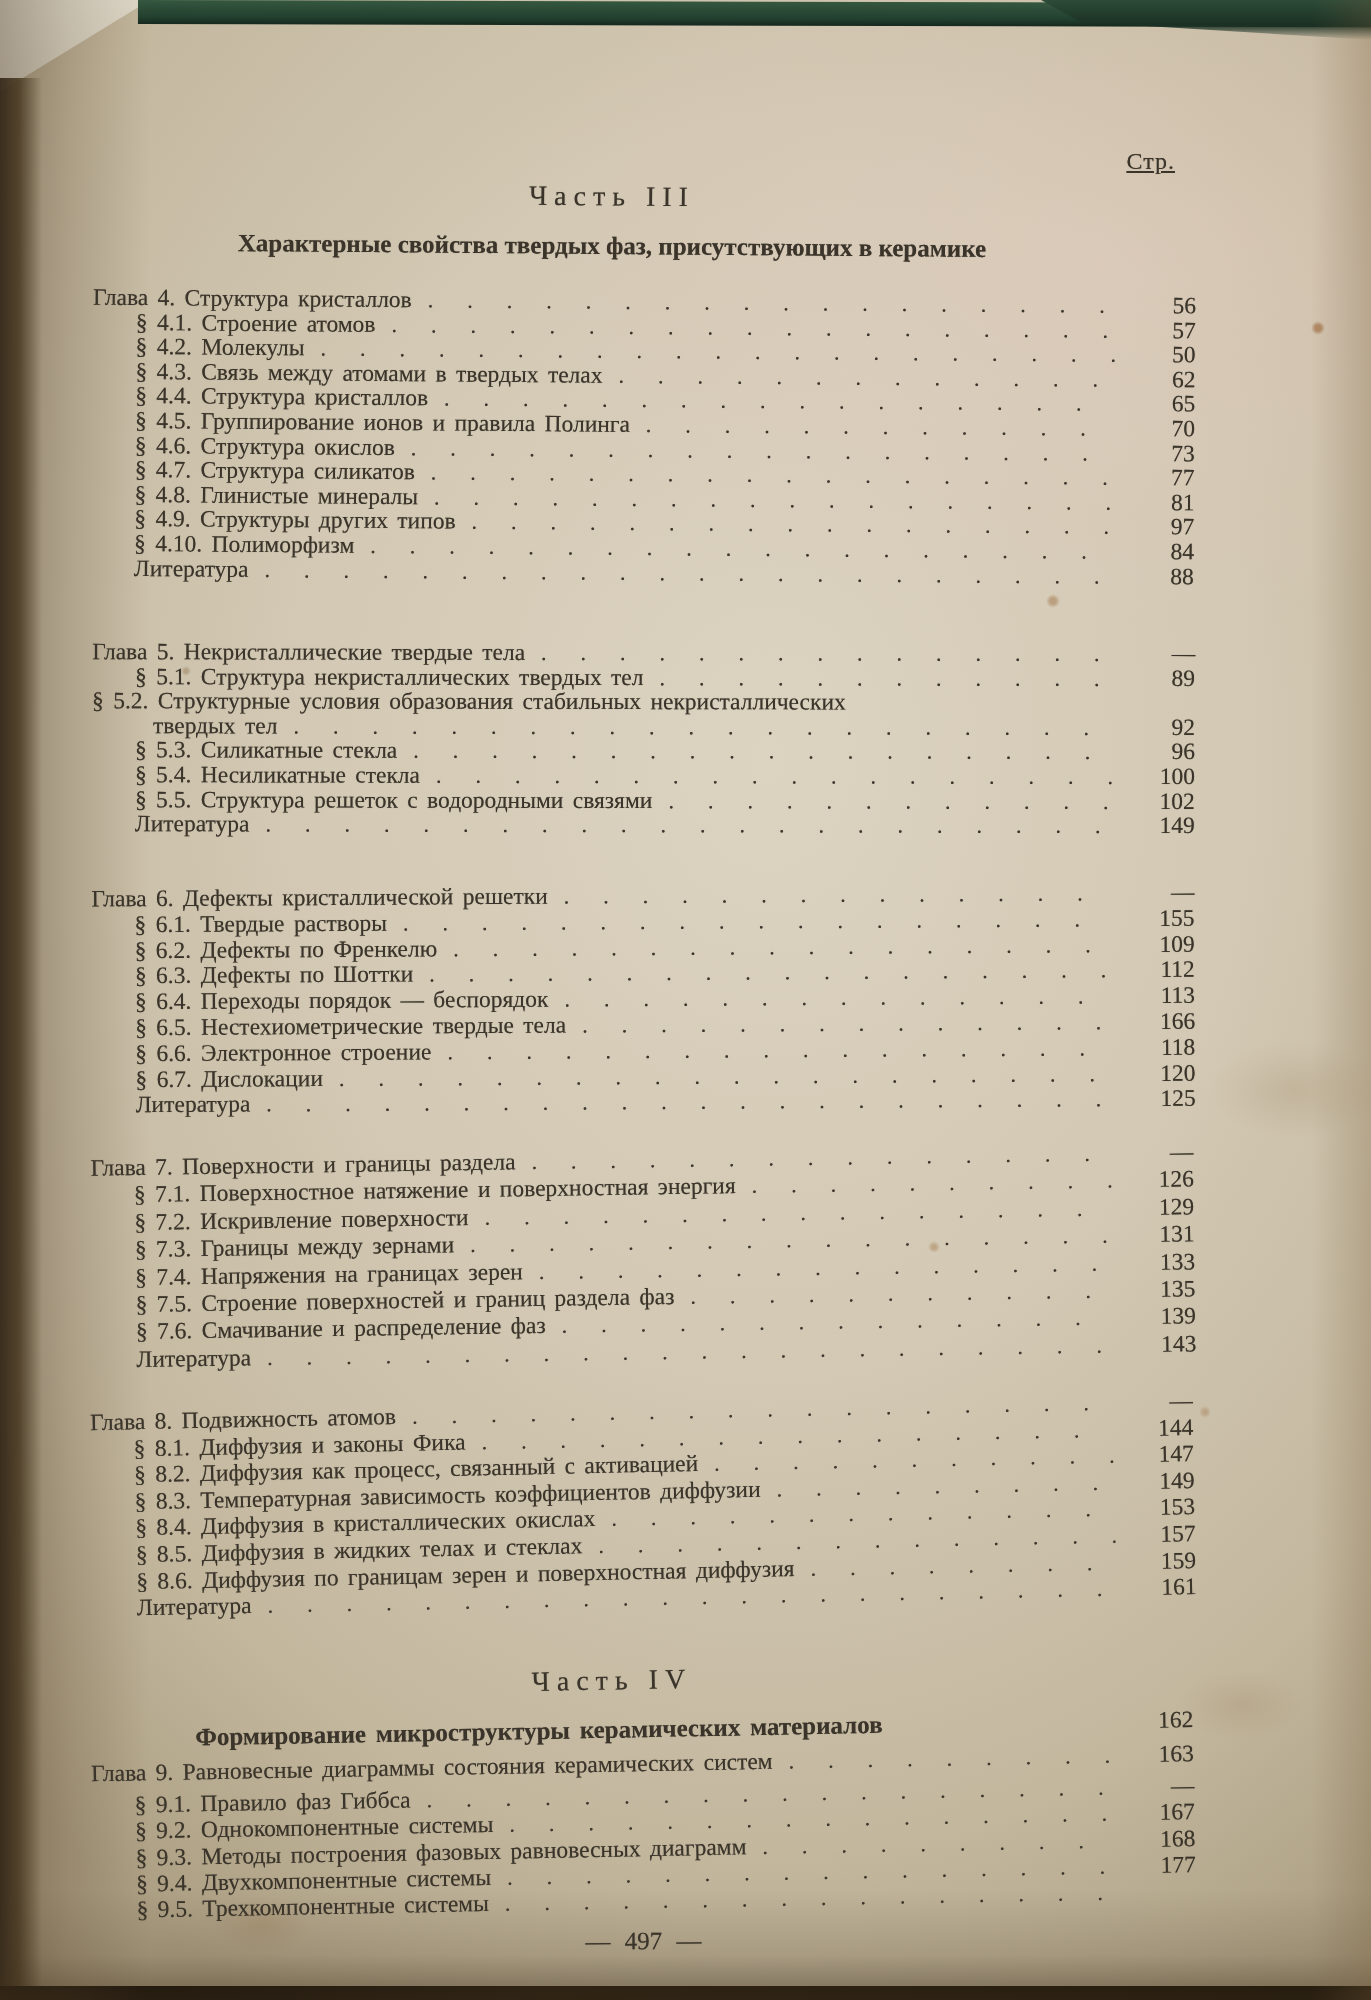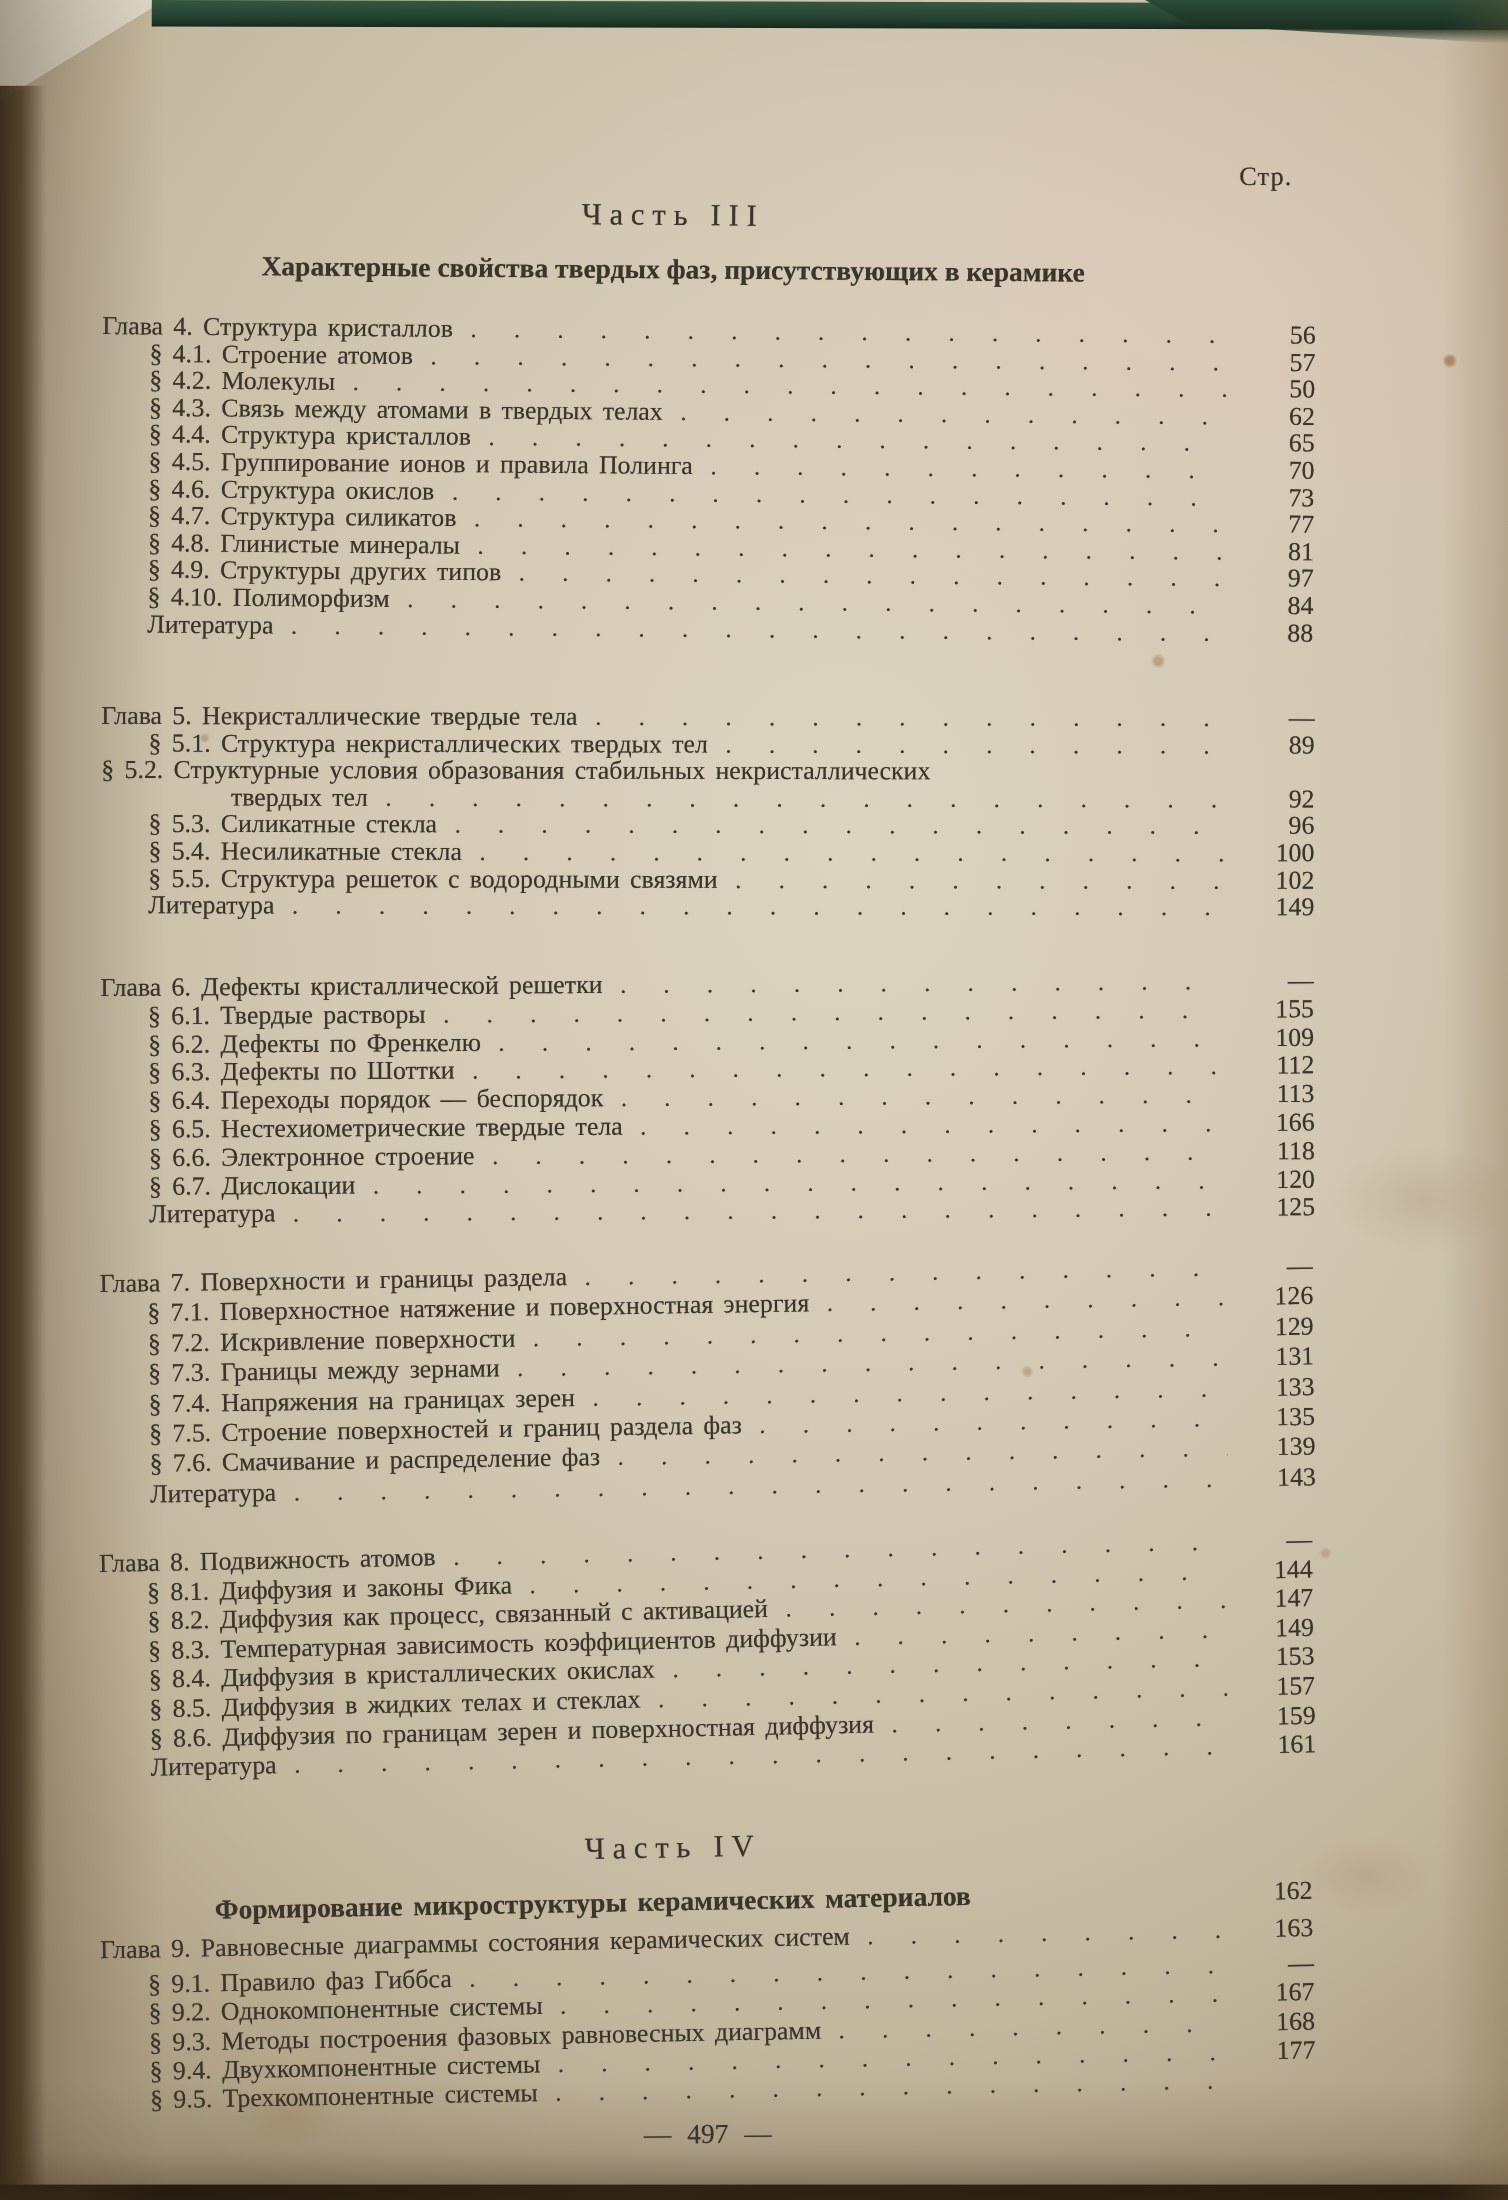--- a/index.html
+++ b/index.html
@@ -66,21 +66,21 @@
     clip-path:polygon(0 0,150px 0,0 92px);
   }
   .bottom-band{
     position:absolute;left:0;right:0;bottom:0;height:14px;
     background:linear-gradient(to right,#0e0a06,#241c11 40%,#181209);
   }
 
   
   .printed{position:absolute;inset:0;color:var(--ink);text-shadow:0 0 .7px rgba(59,52,40,.6);}
   .col-header{
-    position:absolute;top:148px;right:196px;font-size:24px;letter-spacing:1px;
+    position:absolute;top:148px;right:196px;font-size:24px;letter-spacing:1px;text-decoration:underline;
   }
   .part-head{
     position:absolute;left:92px;width:1040px;text-align:center;
     transform:rotate(.5deg);transform-origin:left center;
   }
   .part-head .part-name{font-size:28px;letter-spacing:7px;}
   .part-head-3{top:176px;}
   .part-sub3{
     position:absolute;top:228px;left:92px;width:1040px;text-align:center;
     font-weight:bold;font-size:25px;transform:rotate(.45deg);transform-origin:left center;
@@ -102,21 +102,21 @@
   .b9 .entry{height:26.4px;}
 
   .entry{
     display:flex;align-items:baseline;
     padding-left:92px;padding-right:176px;
     font-size:23.5px;word-spacing:3.5px;white-space:nowrap;
   }
   .entry .label{white-space:nowrap;}
   .t-section .label{margin-left:43px;}
   .t-lit .label{margin-left:43px;}
-  .t-cont .label{margin-left:118px;}
+  .t-cont .label{margin-left:61px;}
   .t-psub .label{margin-left:105px;font-weight:bold;font-size:25px;}
   .entry .dots{
     flex:1;min-width:0;overflow:hidden;white-space:nowrap;
     margin:0 6px 0 16px;letter-spacing:12.5px;font-size:22px;
   }
   .entry .dots::before{
     content:". . . . . . . . . . . . . . . . . . . . . . . . . . . . . . . . . . . . . . . . . . . . . . . . . . . .";
   }
   .t-wrap .dots::before,.t-psub .dots::before{content:none;}
   .entry .num{width:74px;text-align:right;white-space:nowrap;font-size:23.5px;}

